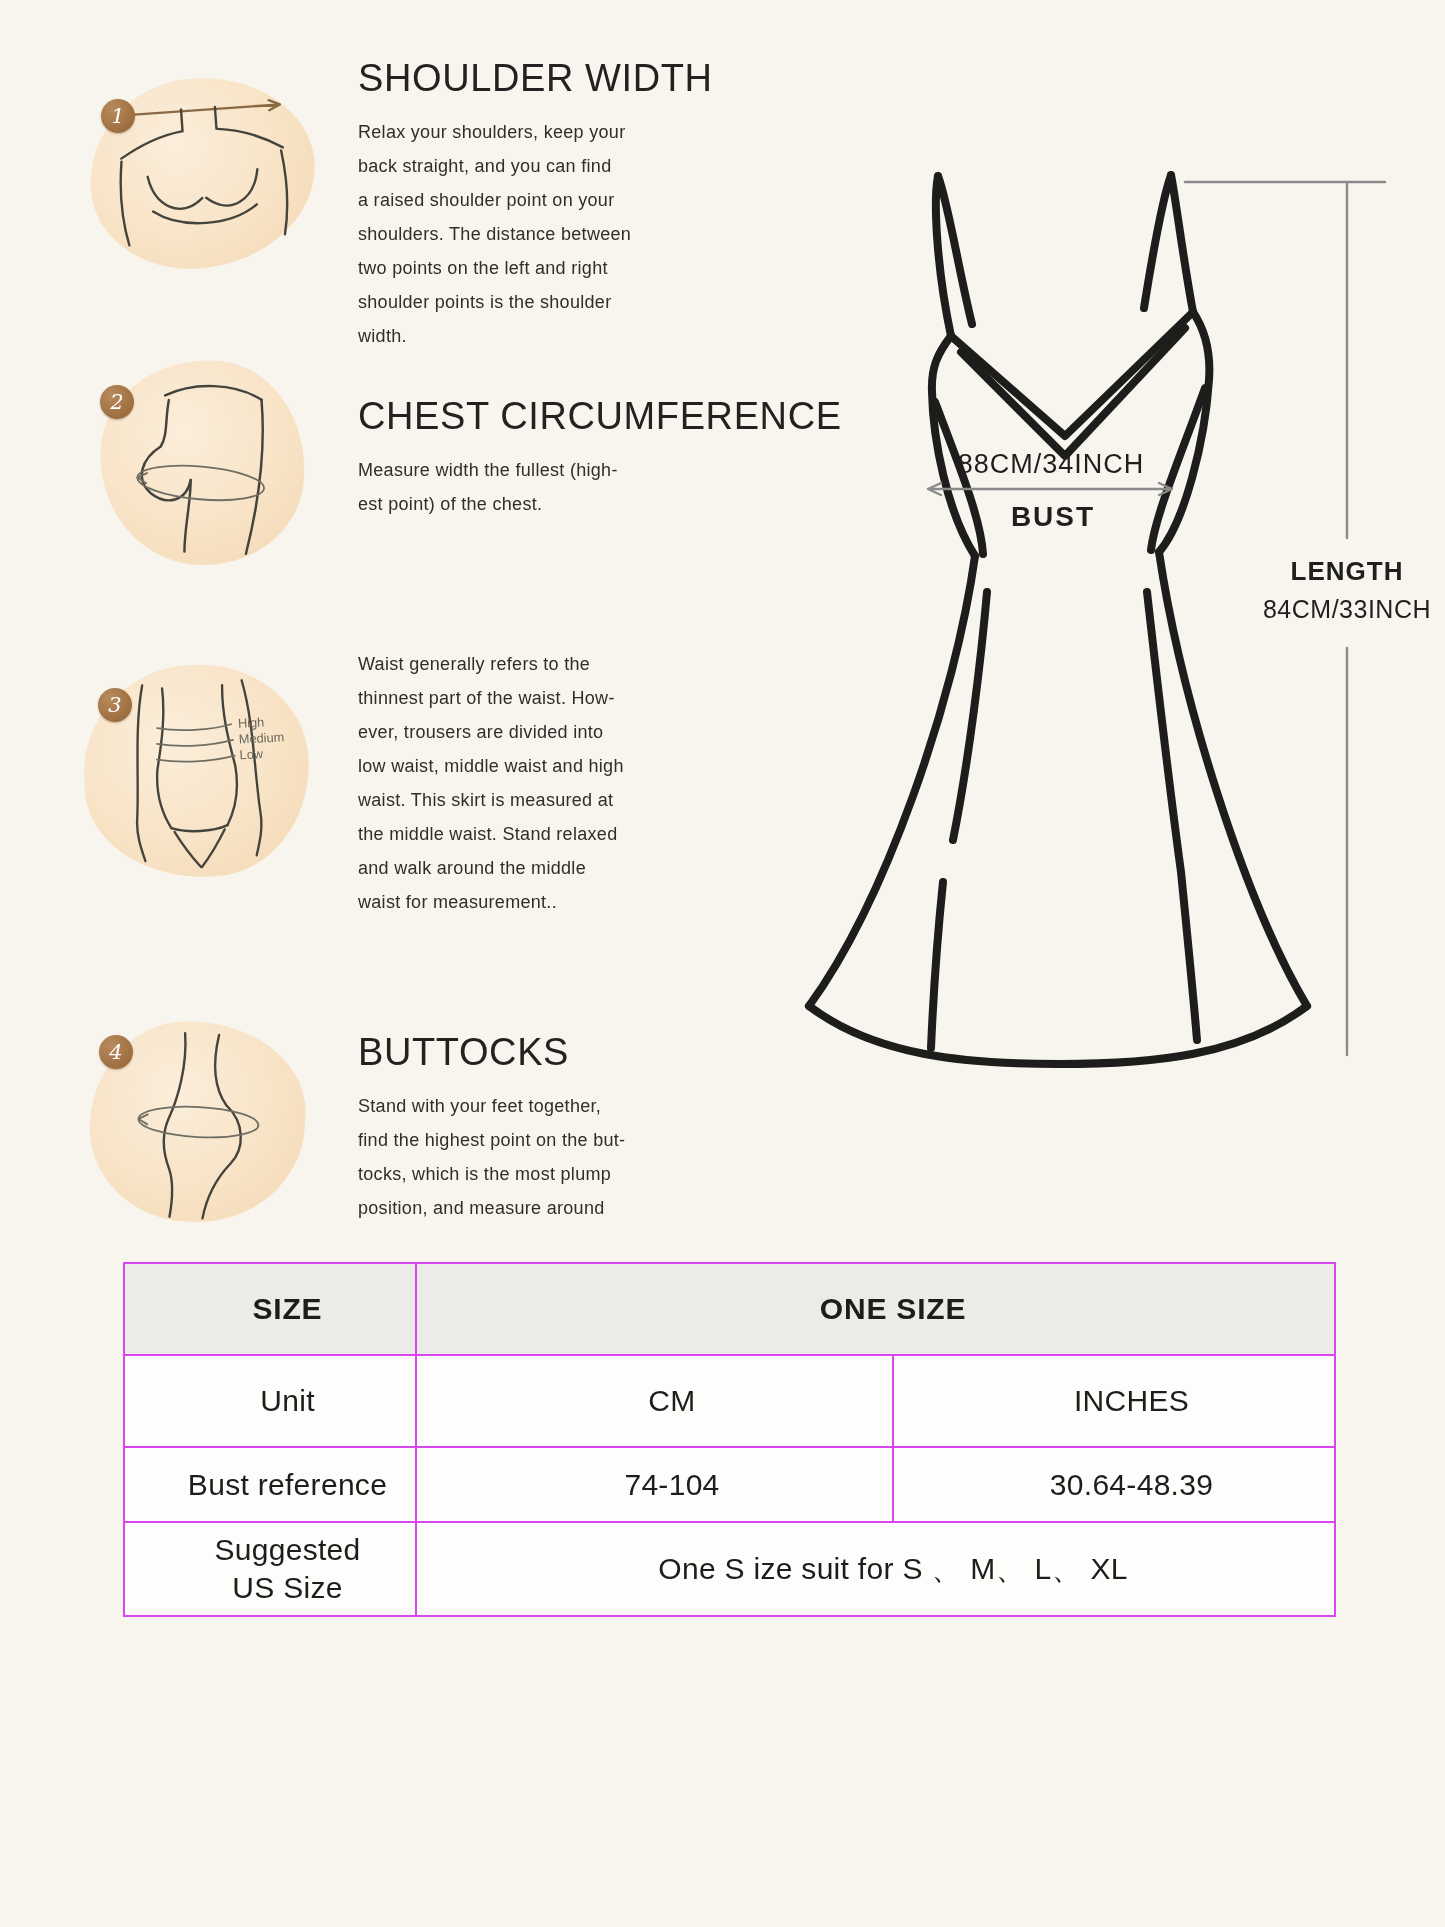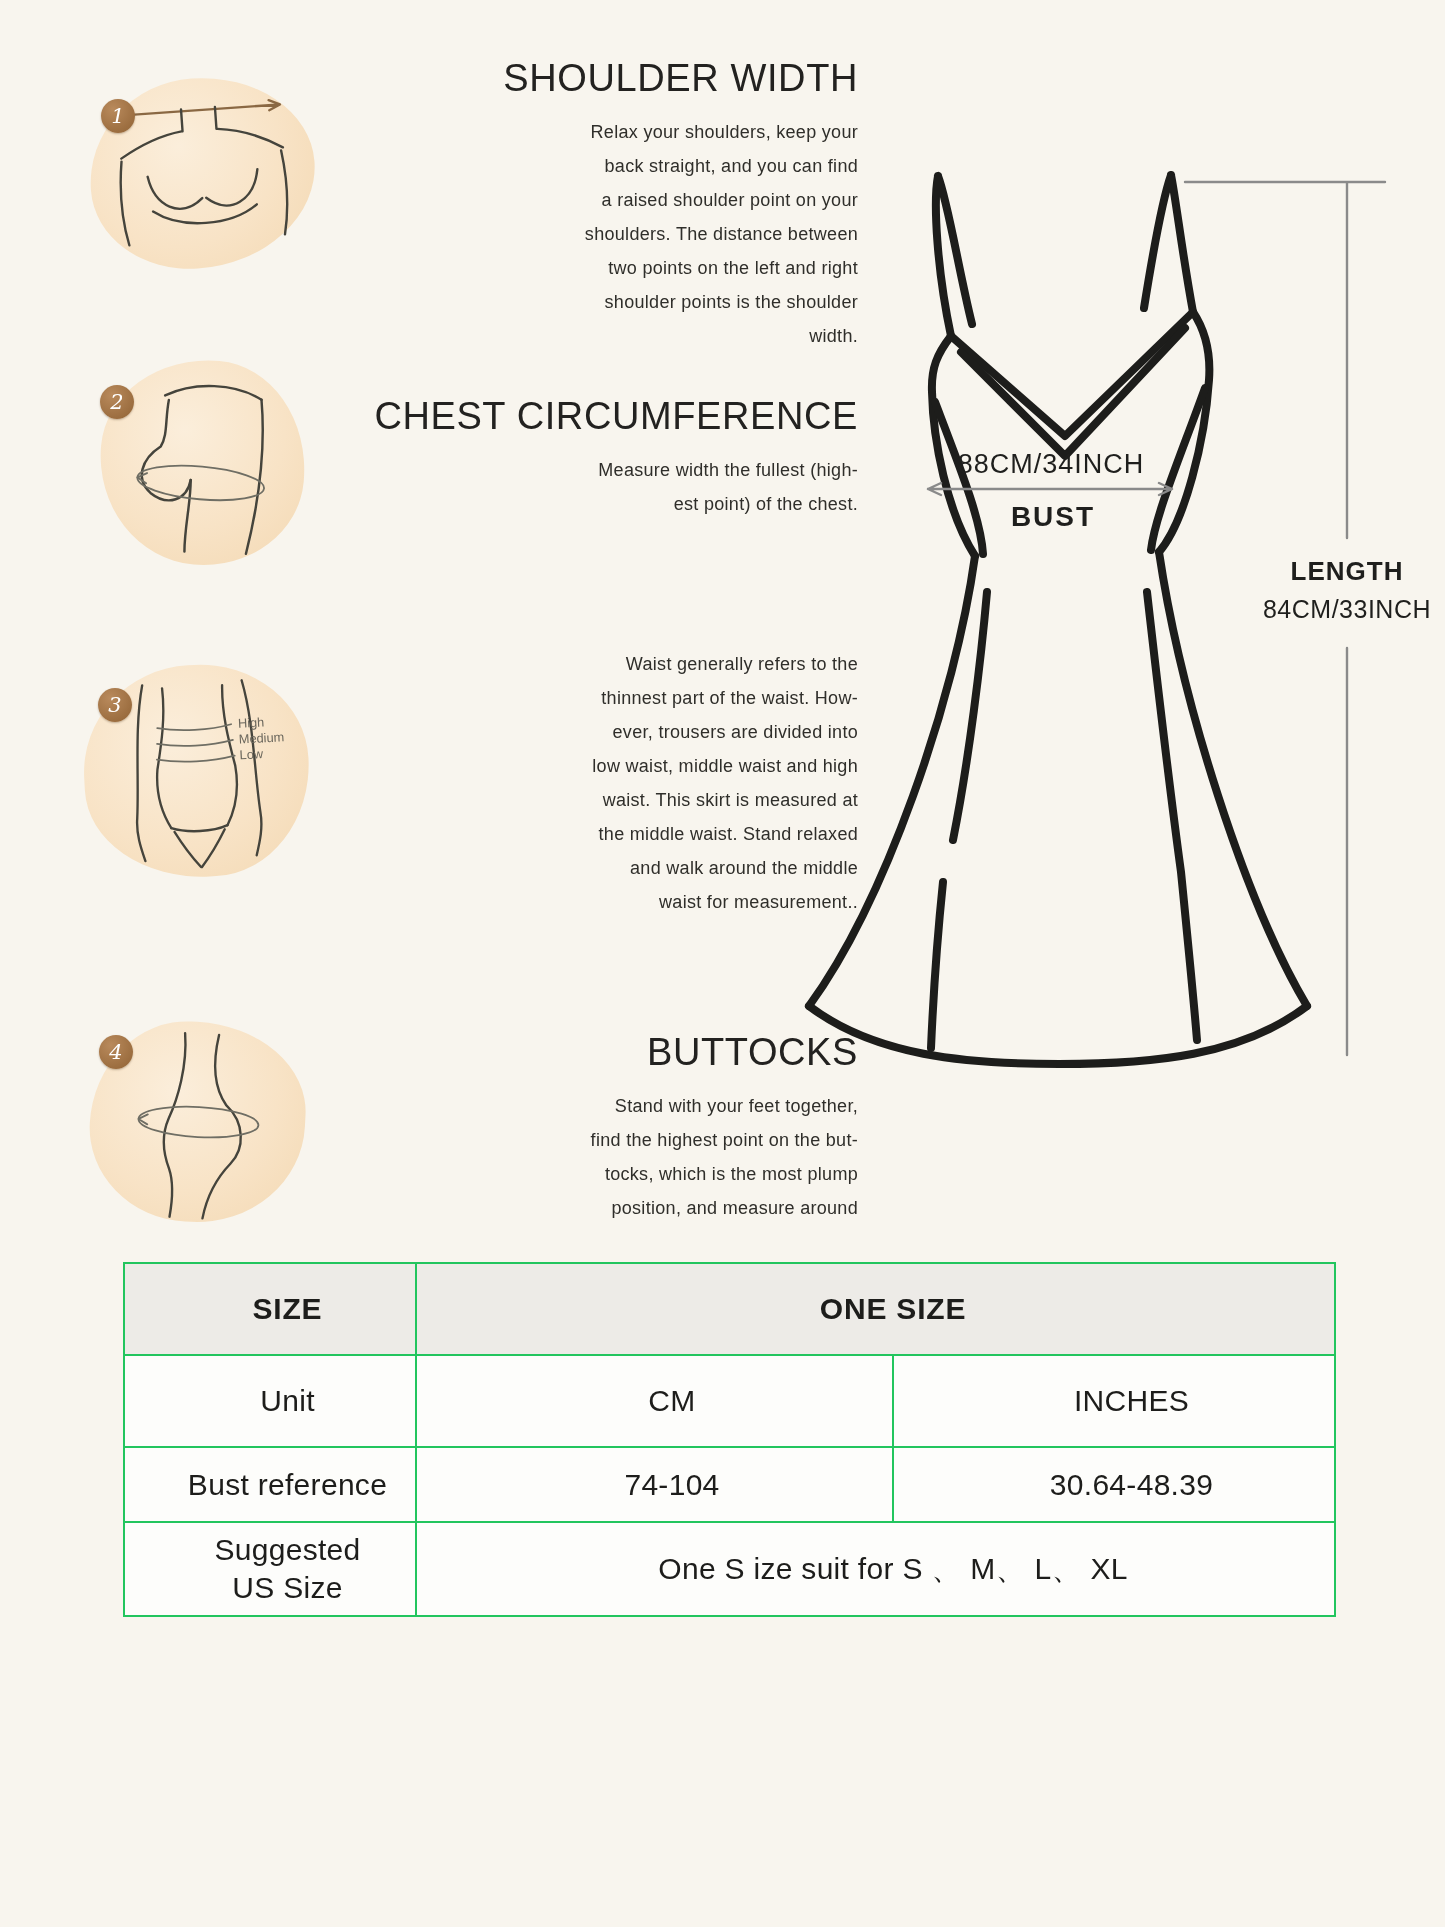--- a/index.html
+++ b/index.html
@@ -4,21 +4,21 @@
 <style>
   * { box-sizing: border-box; margin: 0; padding: 0; }
   html,body { width:1445px; height:1927px; }
   body {
     position: relative;
     background: #f8f5ee;
     font-family: "Liberation Sans", "DejaVu Sans", sans-serif;
     color: #2e2d29;
     overflow: hidden;
   }
-  .section-text { position: absolute; left: 358px; width: 500px; text-align: right; }
+  .section-text { position: absolute; left: 358px; width: 500px; }
   .section-text h2 {
     font-size: 38px;
     font-weight: 400;
     letter-spacing: 0.6px;
     color: #232220;
     line-height: 44px;
     font-family: "Liberation Sans", sans-serif;
   }
   .section-text p {
     margin-top: 15px;
@@ -61,21 +61,21 @@
     position: absolute;
     left: 123px; top: 1262px;
     width: 1211px;
     border-collapse: collapse;
     table-layout: fixed;
     font-size: 30px;
     color: #1d1d1b;
     background: #fdfdfb;
   }
   .size-table td, .size-table th {
-    border: 2px solid #22c55e;
+    border: 2px solid #d946ef;
     text-align: center;
     vertical-align: middle;
     font-weight: 400;
     letter-spacing: 0.3px;
     padding-left: 35px;
   }
   .size-table th { font-weight: 700; background: #edebe7; letter-spacing: 0.8px; }
   .row-h1 { height: 92px; }
   .row-h2 { height: 92px; }
   .row-h3 { height: 75px; }

